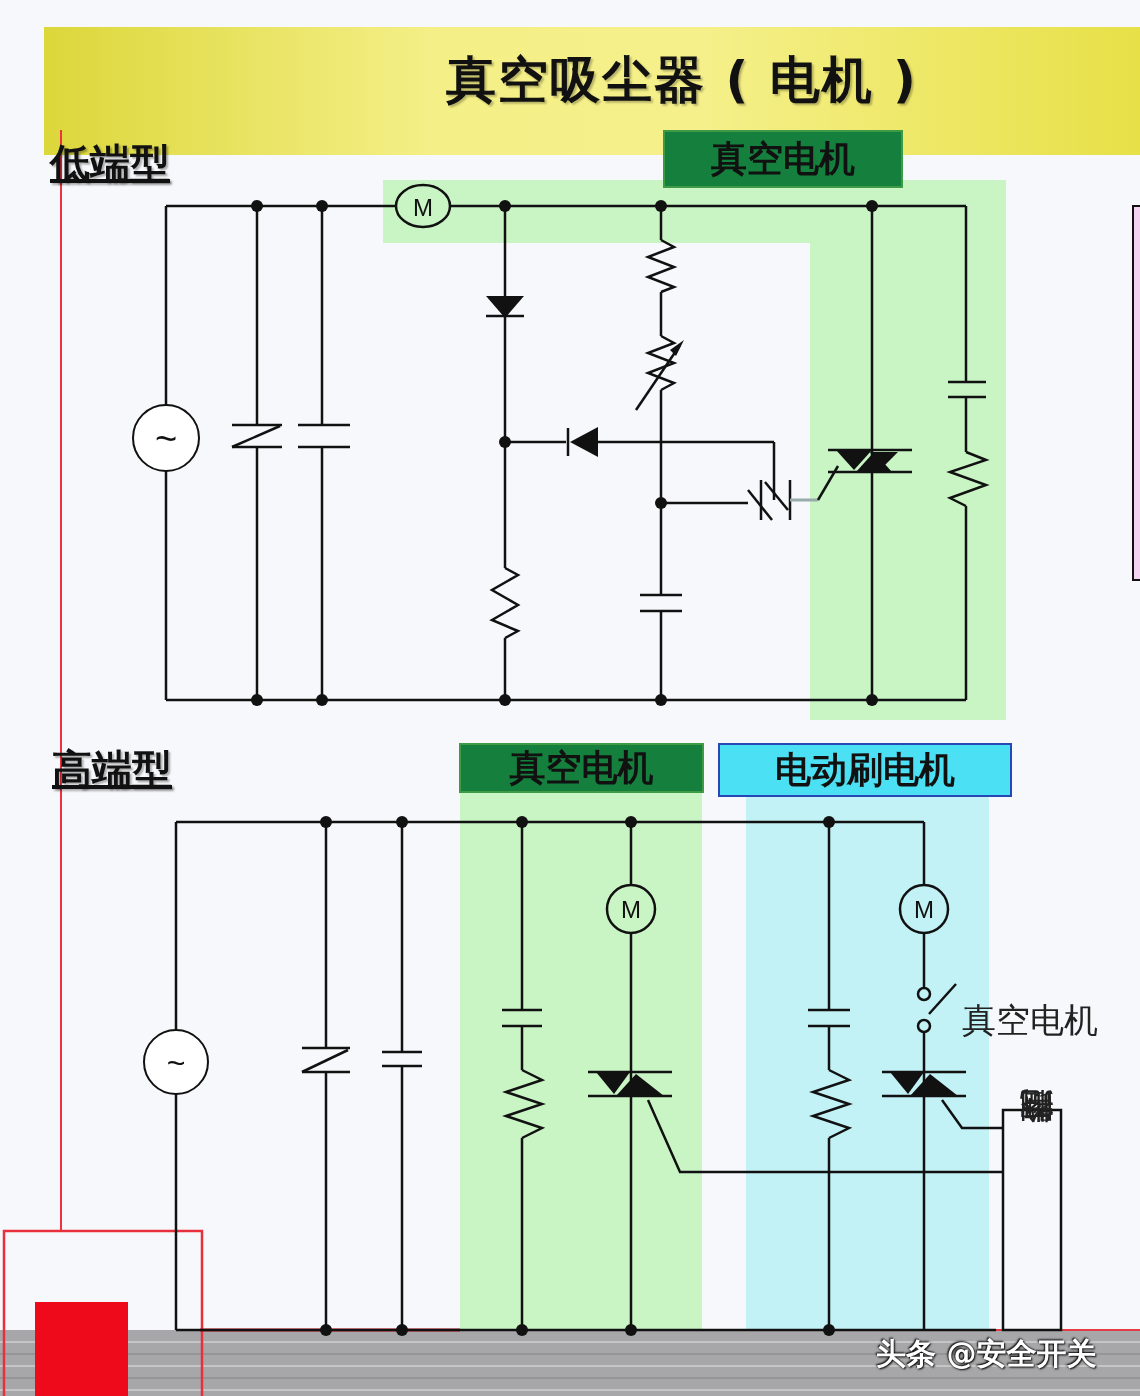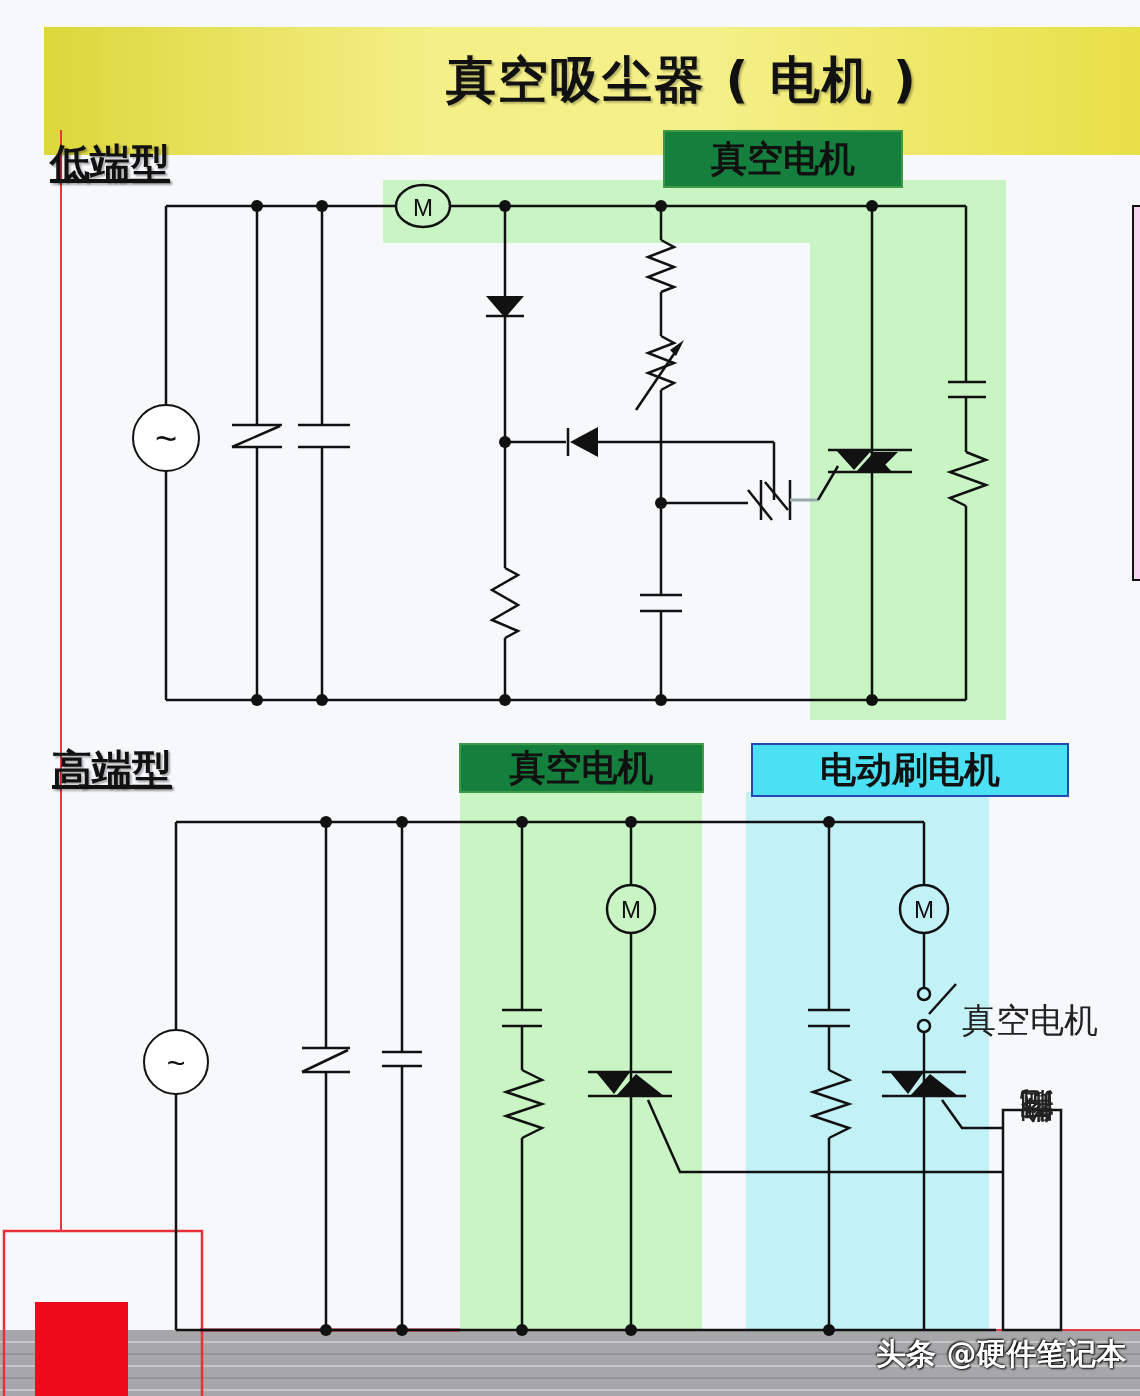--- a/index.html
+++ b/index.html
@@ -222,19 +222,19 @@
       <circle cx="924" cy="909" r="24" fill="#c2f2f6" stroke="#111" stroke-width="2.5"></circle>
       <text x="924" y="918" font-size="24" text-anchor="middle" fill="#111">M</text>
     </g>
   </svg>
 
   <div class="section-label" style="left:50px;top:136px;">低端型</div>
   <div class="section-label" style="left:52px;top:742px;">高端型</div>
 
   <div class="tag tag-green" style="left:663px;top:130px;width:240px;height:58px;line-height:54px;">真空电机</div>
   <div class="tag tag-green" style="left:459px;top:743px;width:245px;height:50px;line-height:46px;">真空电机</div>
-  <div class="tag tag-cyan" style="left:718px;top:743px;width:318px;height:54px;line-height:50px;margin-left:33px;">电动刷电机</div>
+  <div class="tag tag-cyan" style="left:718px;top:743px;width:294px;height:54px;line-height:50px;">电动刷电机</div>
 
   <div class="side-text" style="left:962px;top:998px;">真空电机</div>
   <div class="vert-text" style="left:1013px;top:1150px;">控制电路</div>
 
-  <div class="watermark" style="left:876px;top:1334px;">头条 @硬件笔记本</div>
+  <div class="watermark" style="left:876px;top:1334px;">头条 @安全开关</div>
 </div>
 
 </body></html>

